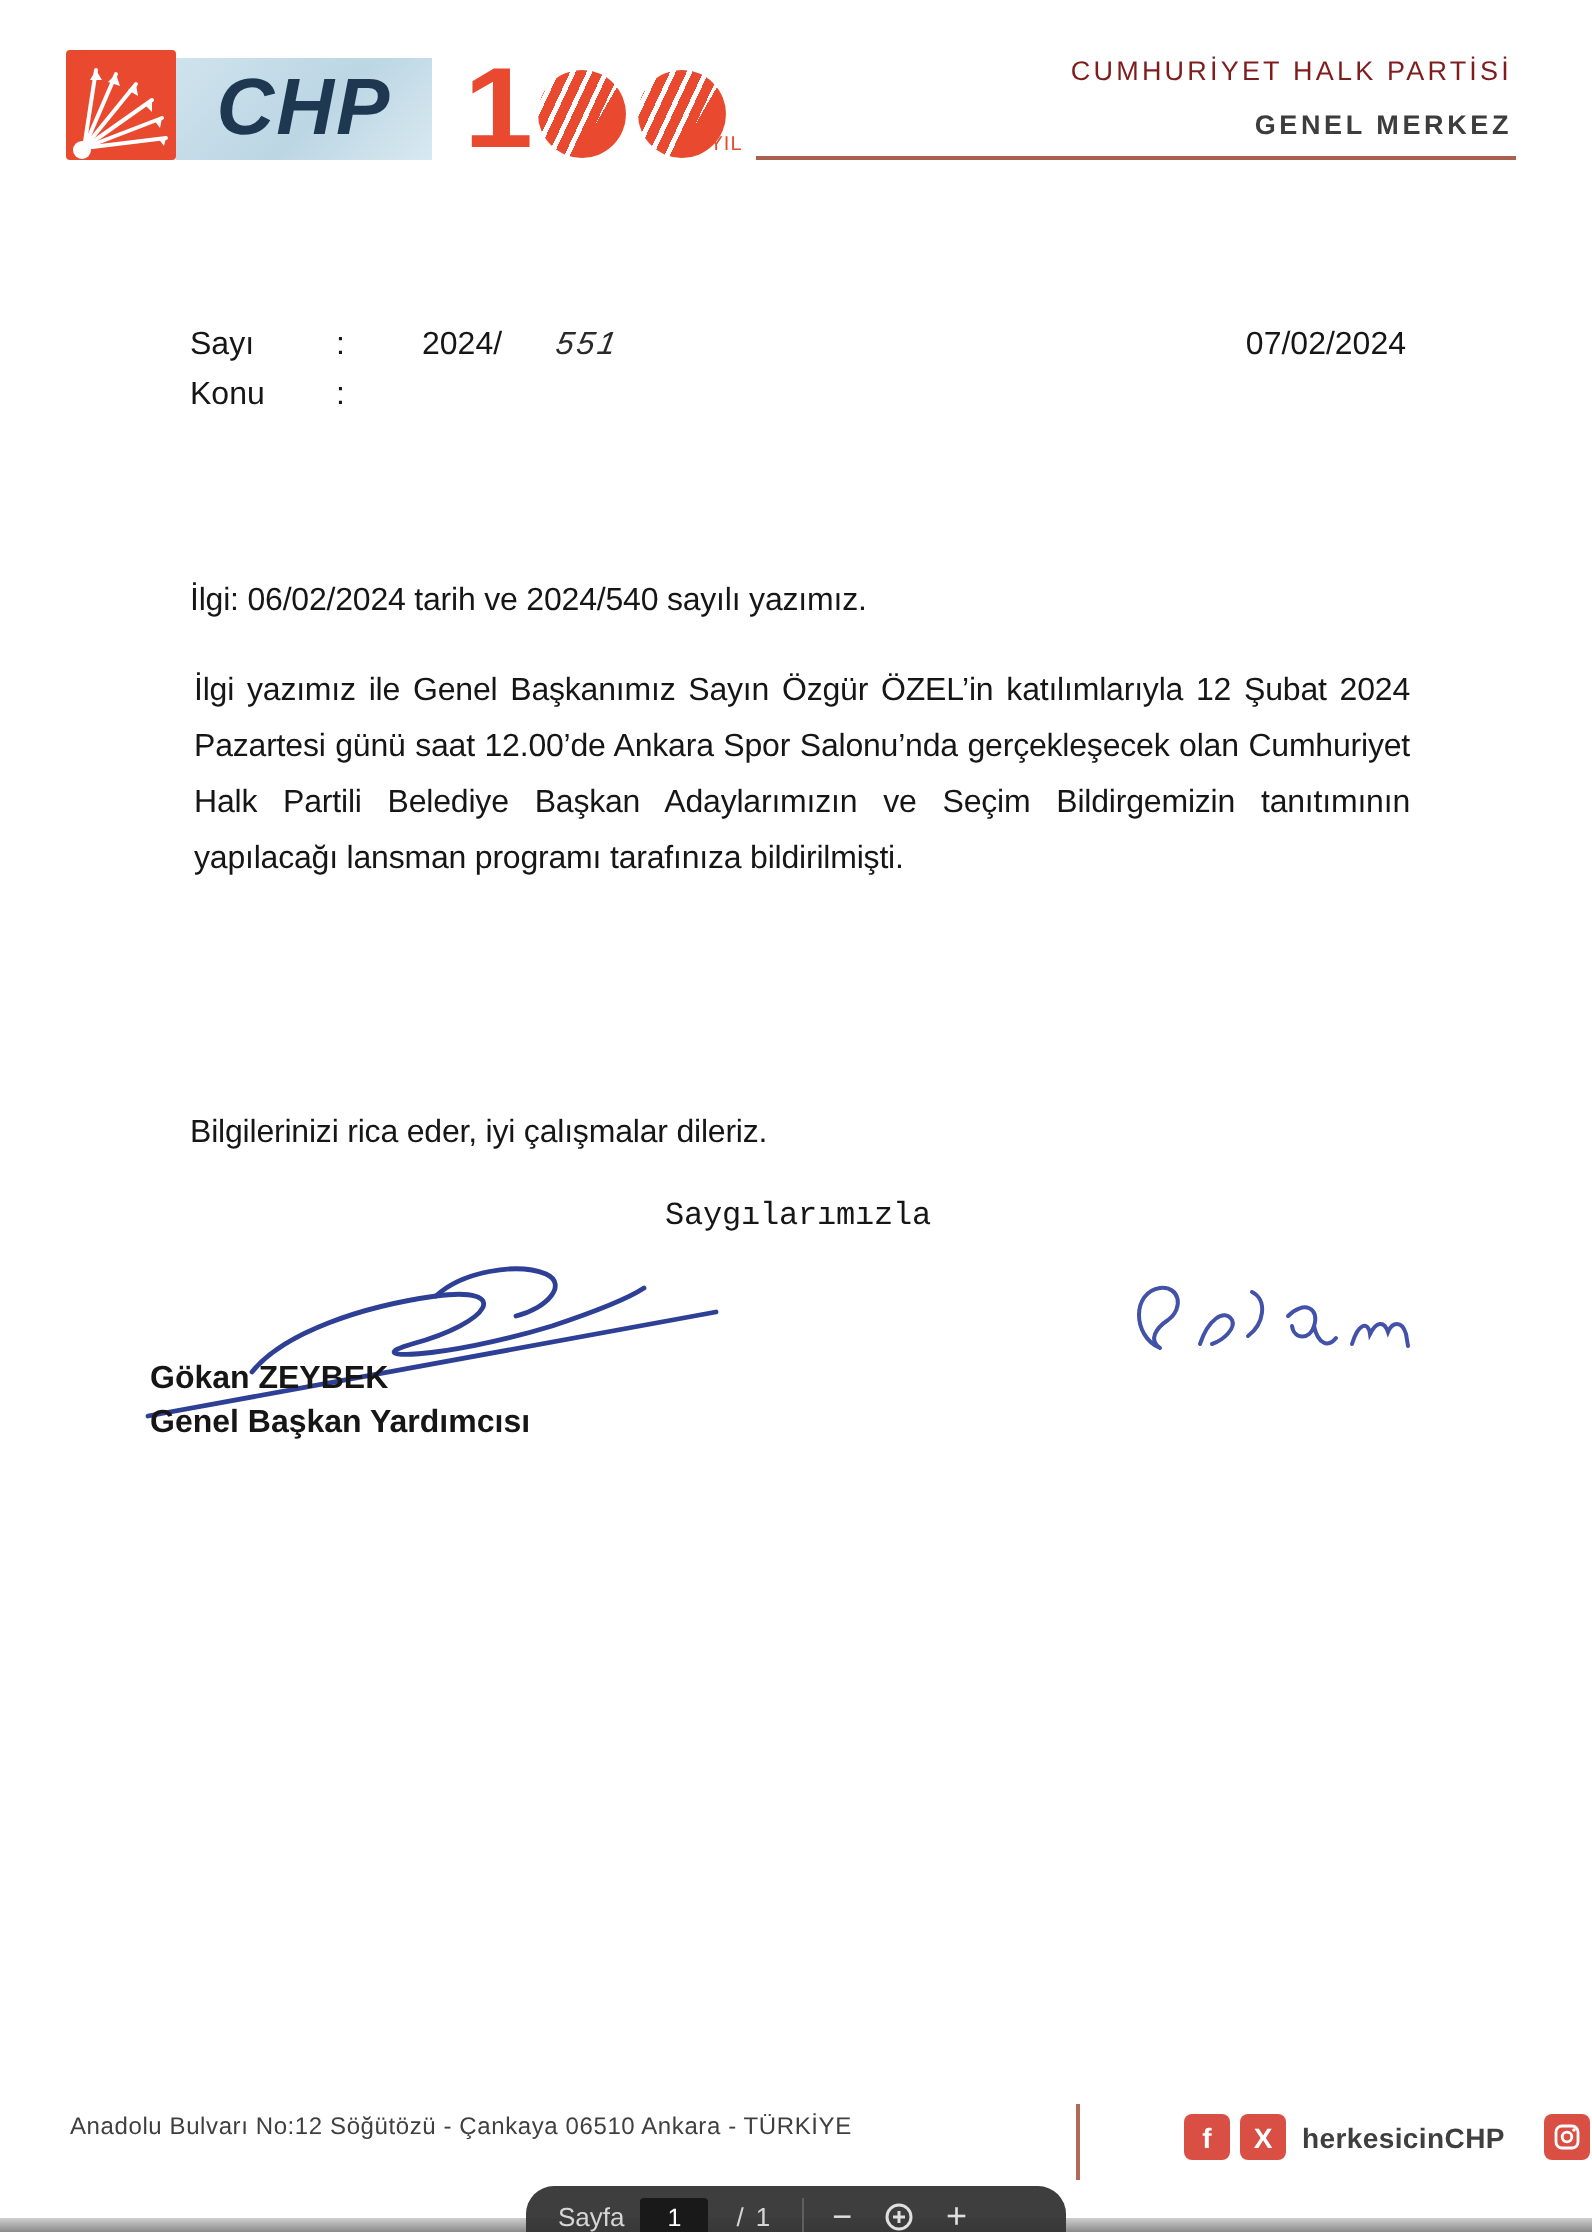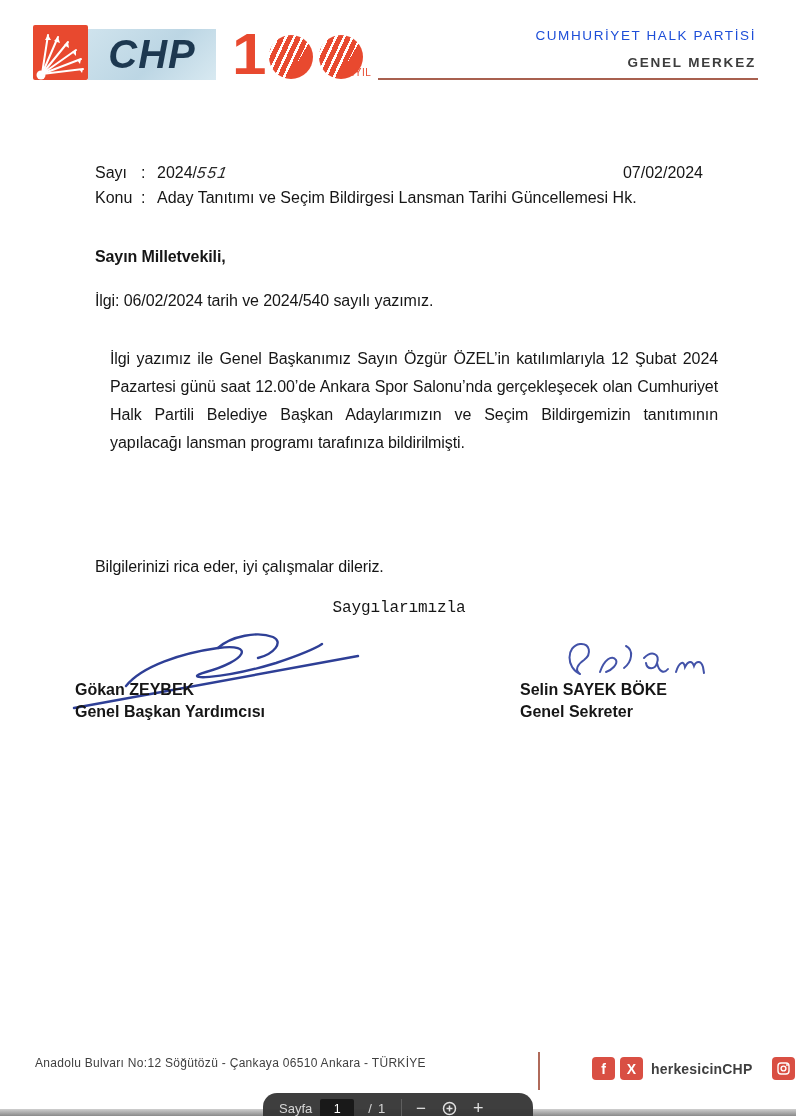--- a/index.html
+++ b/index.html
@@ -16,26 +16,26 @@
   .chp-box span{font-weight:900;font-style:italic;font-size:40px;letter-spacing:1px;color:#1d3850;}
   .hundred{position:absolute;left:232px;top:28px;display:flex;align-items:flex-end;height:52px;}
   .one{font-weight:900;font-size:62px;line-height:50px;color:#e8492f;letter-spacing:-2px;transform:scaleY(.92);}
   .zero{width:44px;height:44px;border-radius:50%;margin-left:5px;margin-bottom:1px;
     background:
       linear-gradient(300deg,#e8492f 0 36%,rgba(0,0,0,0) 36%),
       repeating-linear-gradient(115deg,#ffffff 0 2.5px,#e8492f 2.5px 7.5px);}
   .zero+.zero{margin-left:6px;}
   .yil{font-size:10px;font-weight:400;color:#e8492f;margin-left:-12px;margin-bottom:2px;letter-spacing:.5px;}
   .org{position:absolute;right:40px;top:28px;text-align:right;}
-  .org-1{font-size:13.5px;letter-spacing:1.6px;color:#1d4ed8;}
+  .org-1{font-size:13.5px;letter-spacing:1.6px;color:#7f1d1d;}
   .org-2{font-size:13.5px;letter-spacing:1.8px;color:#3d3d3d;font-weight:700;margin-top:12px;}
   .head-rule{position:absolute;left:378px;top:78px;width:380px;height:2px;background:#a8604f;}
   
   .meta{position:absolute;left:95px;top:160px;width:608px;font-size:16px;}
-  .meta-row{display:flex;line-height:25px;}
+  .meta-row{display:flex;line-height:25px;gap:27px;}
   .meta-label{width:46px;}
   .meta-colon{width:16px;}
   .hand-num{display:inline-block;font-style:italic;transform:skewX(-10deg);letter-spacing:1.5px;color:#2a2a2a;}
   .date{position:absolute;right:0;top:0;line-height:25px;}
   
   .blk{position:absolute;left:95px;width:608px;font-size:16px;line-height:28px;letter-spacing:-.1px;}
   .salutation{top:243px;font-weight:700;}
   .reference{top:287px;}
   .para1{top:330px;text-align:justify;}
   .para2{top:444px;text-align:justify;}
@@ -121,28 +121,26 @@
   <div class="meta">
     <div class="meta-row">
       <span class="meta-label">Sayı</span>
       <span class="meta-colon">:</span>
       <span>2024/</span>
       <span class="hand-num">551</span>
     </div>
     <div class="meta-row">
       <span class="meta-label">Konu</span>
       <span class="meta-colon">:</span>
-      <span>Aday Tanıtımı ve Seçim Bildirgesi Lansman Tarihi Güncellemesi Hk.</span>
     </div>
     <div class="date">07/02/2024</div>
   </div>
 
-  <div class="blk salutation">Sayın Milletvekili,</div>
   <div class="blk reference">İlgi: 06/02/2024 tarih ve 2024/540 sayılı yazımız.</div>
-  <p class="blk para1" style="margin:15px;">
+  <p class="blk para1" style="margin:2px;">
     <span>İlgi yazımız ile Genel Başkanımız Sayın Özgür ÖZEL’in katılımlarıyla 12 Şubat 2024 Pazartesi günü saat 12.00’de Ankara Spor Salonu’nda gerçekleşecek olan Cumhuriyet Halk Partili Belediye Başkan Adaylarımızın ve Seçim Bildirgemizin tanıtımının yapılacağı lansman programı tarafınıza bildirilmişti.</span>
   </p>
   <div class="blk closing">Bilgilerinizi rica eder, iyi çalışmalar dileriz.</div>
   <div class="blk regards">Saygılarımızla</div>
 
   <svg class="sig-svg sig-svg-left" width="295" height="90" viewBox="0 0 295 90">
     <g fill="none" stroke="#2e3f96" stroke-width="2.4" stroke-linecap="round">
       <path d="M6,80 L290,28"></path>
       <path d="M58,58 C74,38 114,25 150,20 C188,15 178,33 138,44 C110,52 152,52 208,35 C232,27 248,20 254,16"></path>
       <path d="M150,20 C163,8 190,3 205,9 C216,14 206,26 190,30"></path>
@@ -154,24 +152,20 @@
       <path d="M42,36 C46,24 54,18 58,24 C60,28 54,34 48,36"></path>
       <path d="M68,10 C76,14 74,26 66,32"></path>
       <path d="M86,22 C94,14 102,18 99,27 C97,34 89,34 88,27 M99,27 C101,36 106,38 110,33"></path>
       <path d="M118,36 C121,26 126,24 127,31 C130,25 134,24 136,30 C138,25 143,24 145,31 L146,37"></path>
     </g>
   </svg>
   <div class="sig-name sig-left">
     <div>Gökan ZEYBEK</div>
     <div>Genel Başkan Yardımcısı</div>
   </div>
-  <div class="sig-name sig-right">
-    <div>Selin SAYEK BÖKE</div>
-    <div>Genel Sekreter</div>
-  </div>
 
   <div class="addr">
     <div>Anadolu Bulvarı No:12 Söğütözü - Çankaya 06510 Ankara - TÜRKİYE</div>
   </div>
   <div class="foot-div"></div>
   <div class="social">
     <span class="sq">
         <span>f</span>
       </span>
     <span class="sq">

